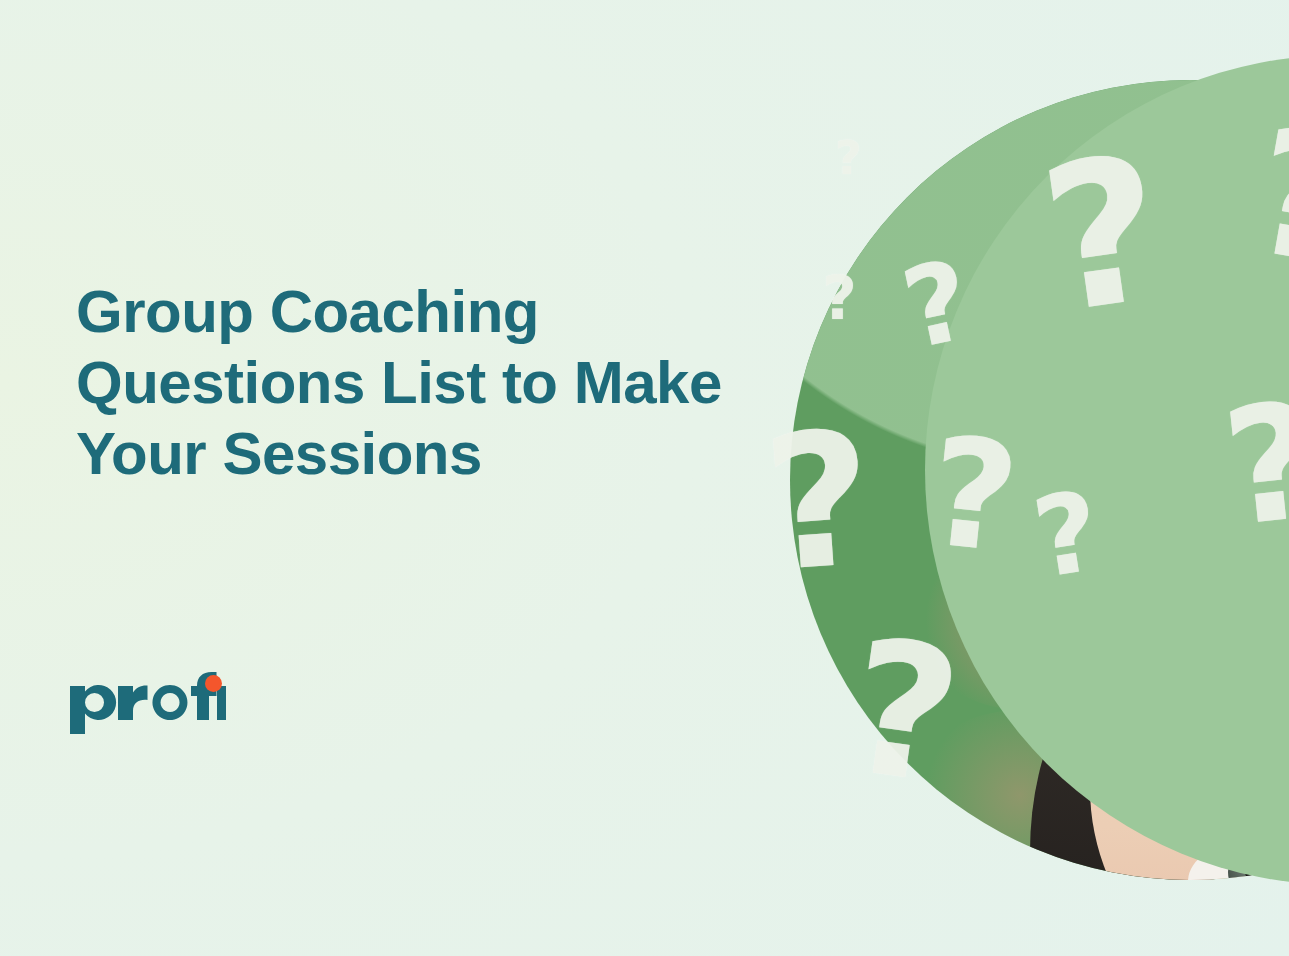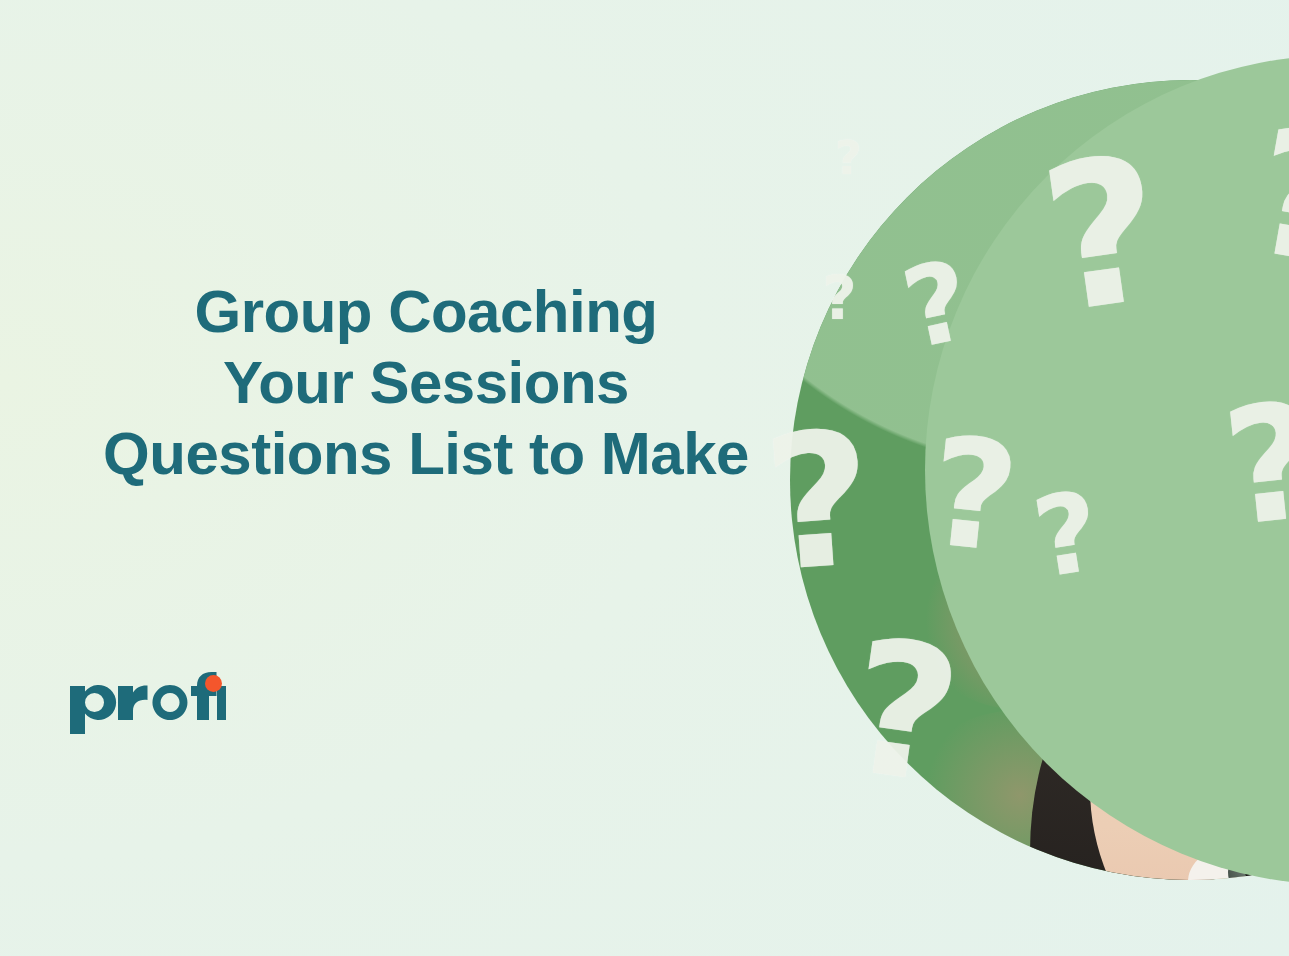--- a/index.html
+++ b/index.html
@@ -122,21 +122,21 @@
     opacity:.93;
   }
   
   #headline{
     position:absolute;left:76px;top:236px;width:700px;
     font-weight:700;
     font-size:60px;
     line-height:71px;
     letter-spacing:-0.5px;
   }
-  #headline .ln{display:block;white-space:nowrap;text-align:center;}
+  #headline .ln{display:block;white-space:nowrap;}
   .teal{color:#1e6b7a;}
   .orange{color:#f4562c;}
   
   #logo{
     position:absolute;left:66px;top:672px;
     height:62px;
   }
 </style>
 </head>
 <body>
@@ -181,22 +181,22 @@
         <span class="qmark" style="left: 930px; top: 420px; font-size: 150px; color: rgb(238, 243, 234); opacity: 0.95; transform: rotate(6deg);">?</span>
         <span class="qmark" style="left: 1035px; top: 480px; font-size: 110px; color: rgb(238, 243, 234); opacity: 0.95; transform: rotate(-9deg);">?</span>
         <span class="qmark" style="left: 850px; top: 620px; font-size: 185px; color: rgb(238, 243, 234); opacity: 0.95; transform: rotate(8deg);">?</span>
         <span class="qmark" style="left: 835px; top: 135px; font-size: 46px; color: rgb(238, 243, 234); opacity: 0.95; transform: rotate(0deg);">?</span>
         <span class="qmark" style="left: 822px; top: 268px; font-size: 60px; color: rgb(238, 243, 234); opacity: 0.95; transform: rotate(0deg);">?</span>
       </div>
   </div>
 
   <h1 id="headline">
     <span class="ln teal">Group Coaching</span>
+    <span class="ln teal">Questions List to Make</span>
     <span class="ln teal">Your Sessions</span>
-    <span class="ln teal">Questions List to Make</span>
   </h1>
 
   <div id="logo">
     <svg width="160" height="62" viewBox="0 0 160 62" aria-label="profi">
 
       <path d="M4 14 h15 v5.5 a17.5 17.5 0 1 1 0 22 V62 H4 Z
                M19 30.5 a9.5 9.5 0 1 0 19 0 a9.5 9.5 0 1 0 -19 0 Z" fill="#1e6b7a" fill-rule="evenodd"></path>
 
       <path d="M52 14 h15 v6.5 c3-5 8.5-7.5 14.5-7 V28 c-8-1-14.5 2.5-14.5 11 V48 H52 Z" fill="#1e6b7a"></path>
 

